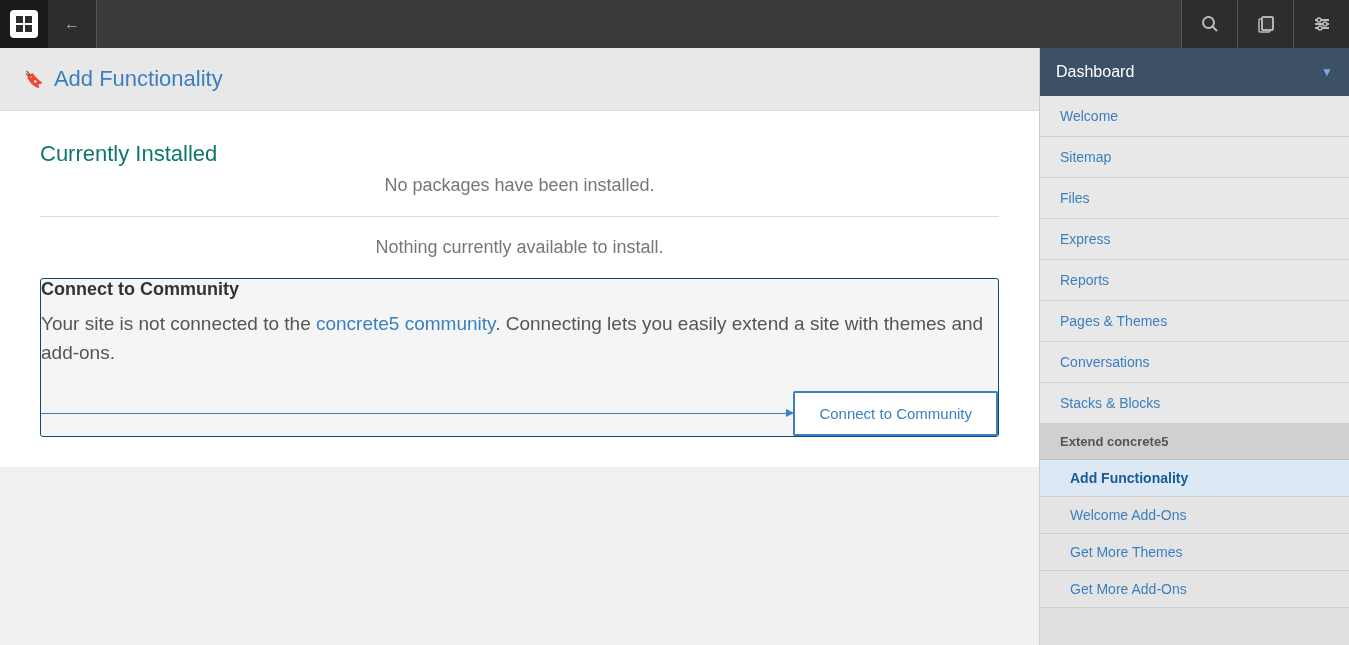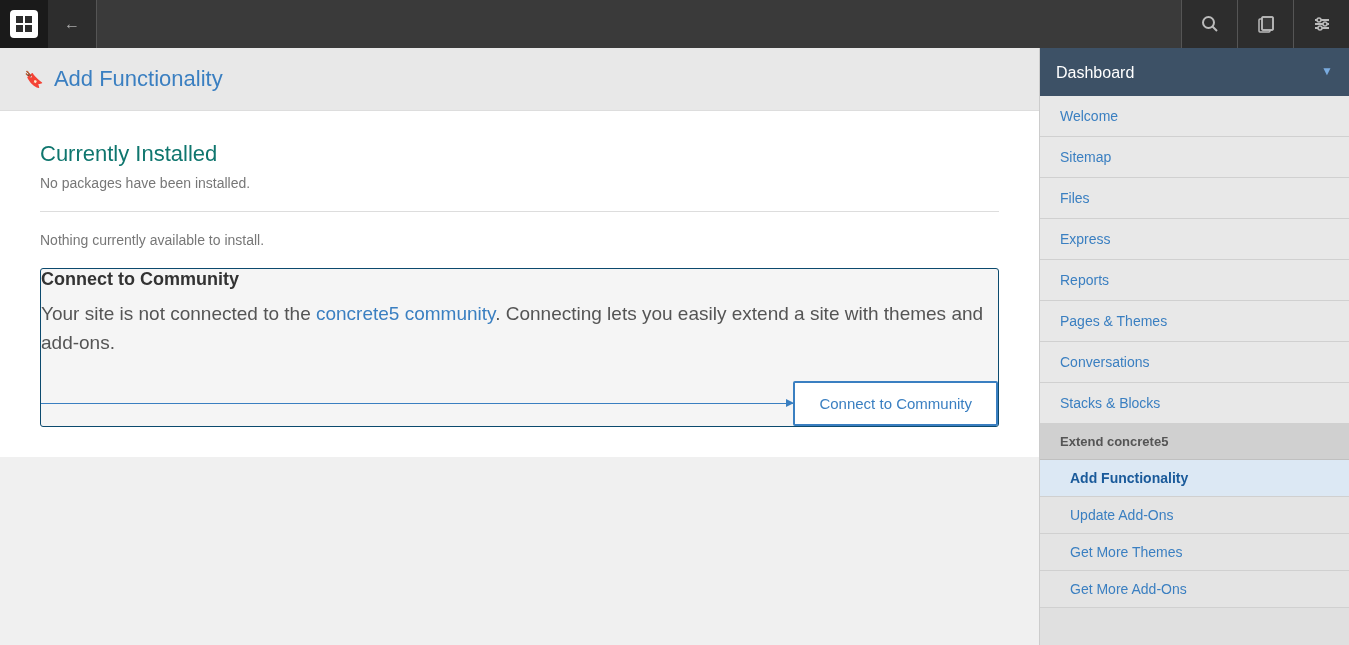--- a/index.html
+++ b/index.html
@@ -89,22 +89,23 @@
     }
 
     .section-title {
       font-size: 22px;
       color: #0f766e;
       font-weight: normal;
       margin-bottom: 8px;
     }
     .section-desc {
       color: #777;
-      font-size: 14px;
+      font-size: 18px;
       margin-bottom: 20px;
+      text-align: center;
     }
 
     .divider {
       border: none;
       border-top: 1px solid #ddd;
       margin: 20px 0;
     }
 
     .connect-box {
       background: #f5f5f5;
@@ -167,23 +168,24 @@
       flex-shrink: 0;
       display: flex;
       flex-direction: column;
       overflow-y: auto;
       border-left: 1px solid #ccc;
     }
 
     .sidebar-header {
       background: #3d5166;
       color: #fff;
-      padding: 16px 16px;
+      padding: 8px 16px;
       height: 48px;
       display: flex;
+      align-items: center;
       justify-content: space-between;
       flex-shrink: 0;
     }
     .sidebar-header-title {
       font-size: 16px;
       color: #fff;
     }
     .sidebar-header-arrow {
       color: #7aabdf;
       font-size: 12px;
@@ -341,21 +343,21 @@
         </li>
     </ul>
 
     <div class="sidebar-section-header">Extend concrete5</div>
 
     <ul class="sidebar-sub-nav">
       <li>
           <a href="#" class="active">Add Functionality</a>
         </li>
       <li>
-          <a href="#">Update Add-Ons</a>
+          <a href="#">Welcome Add-Ons</a>
         </li>
       <li>
           <a href="#">Get More Themes</a>
         </li>
       <li>
           <a href="#">Get More Add-Ons</a>
         </li>
     </ul>
   </div>
 

